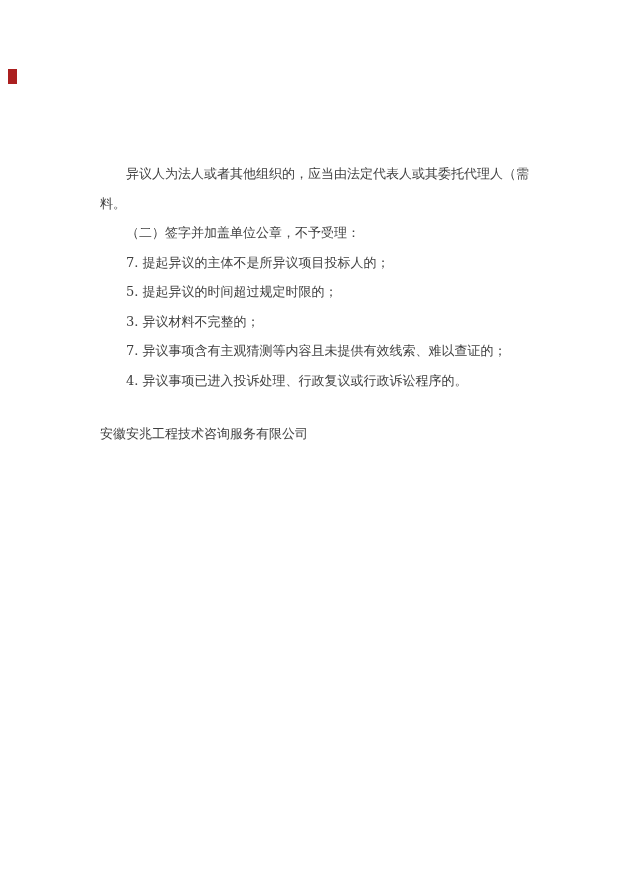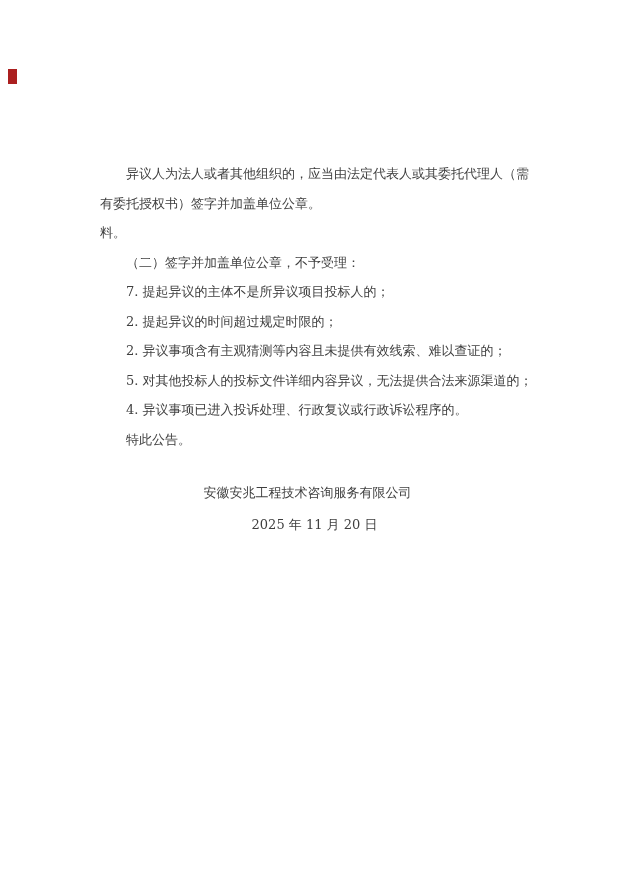--- a/index.html
+++ b/index.html
@@ -33,46 +33,43 @@
     color: #3f3f3f;
     letter-spacing: 0px;
   }
   .line {
     white-space: nowrap;
   }
   .line.indent {
     padding-left: 26px;
   }
   .sig {
-    text-align: center;
+    text-align: left;
     white-space: nowrap;
   }
   .sig.company {
     margin-top: 24px;
     padding-right: 17px;
   }
   .sig.date {
     margin-top: 2px;
     padding-right: 3px;
   }
 </style>
 </head>
 <body>
 
 <div class="page">
   <div class="red-mark" style="background: rgb(171, 31, 31);"></div>
 
   <div class="body-text" style="color: rgb(63, 63, 63);">
     <div class="line indent">异议人为法人或者其他组织的，应当由法定代表人或其委托代理人（需</div>
-    <div class="line">有委托授权书）签字并加盖单位公章。</div>
     <div class="line">料。</div>
     <div class="line indent">（二）签字并加盖单位公章，不予受理：</div>
     <div class="line indent">7. 提起异议的主体不是所异议项目投标人的；</div>
-    <div class="line indent">2. 提起异议的时间超过规定时限的；</div>
-    <div class="line indent">2. 异议事项含有主观猜测等内容且未提供有效线索、难以查证的；</div>
-    <div class="line indent">5. 对其他投标人的投标文件详细内容异议，无法提供合法来源渠道的；</div>
+    <div class="line indent">5. 提起异议的时间超过规定时限的；</div>
+    <div class="line indent">3. 异议材料不完整的；</div>
+    <div class="line indent">7. 异议事项含有主观猜测等内容且未提供有效线索、难以查证的；</div>
     <div class="line indent">4. 异议事项已进入投诉处理、行政复议或行政诉讼程序的。</div>
-    <div class="line indent">特此公告。</div>
 
     <div class="sig company">安徽安兆工程技术咨询服务有限公司</div>
-    <div class="sig date">2025 年 11 月 20 日</div>
   </div>
 </div>
 
 </body></html>

